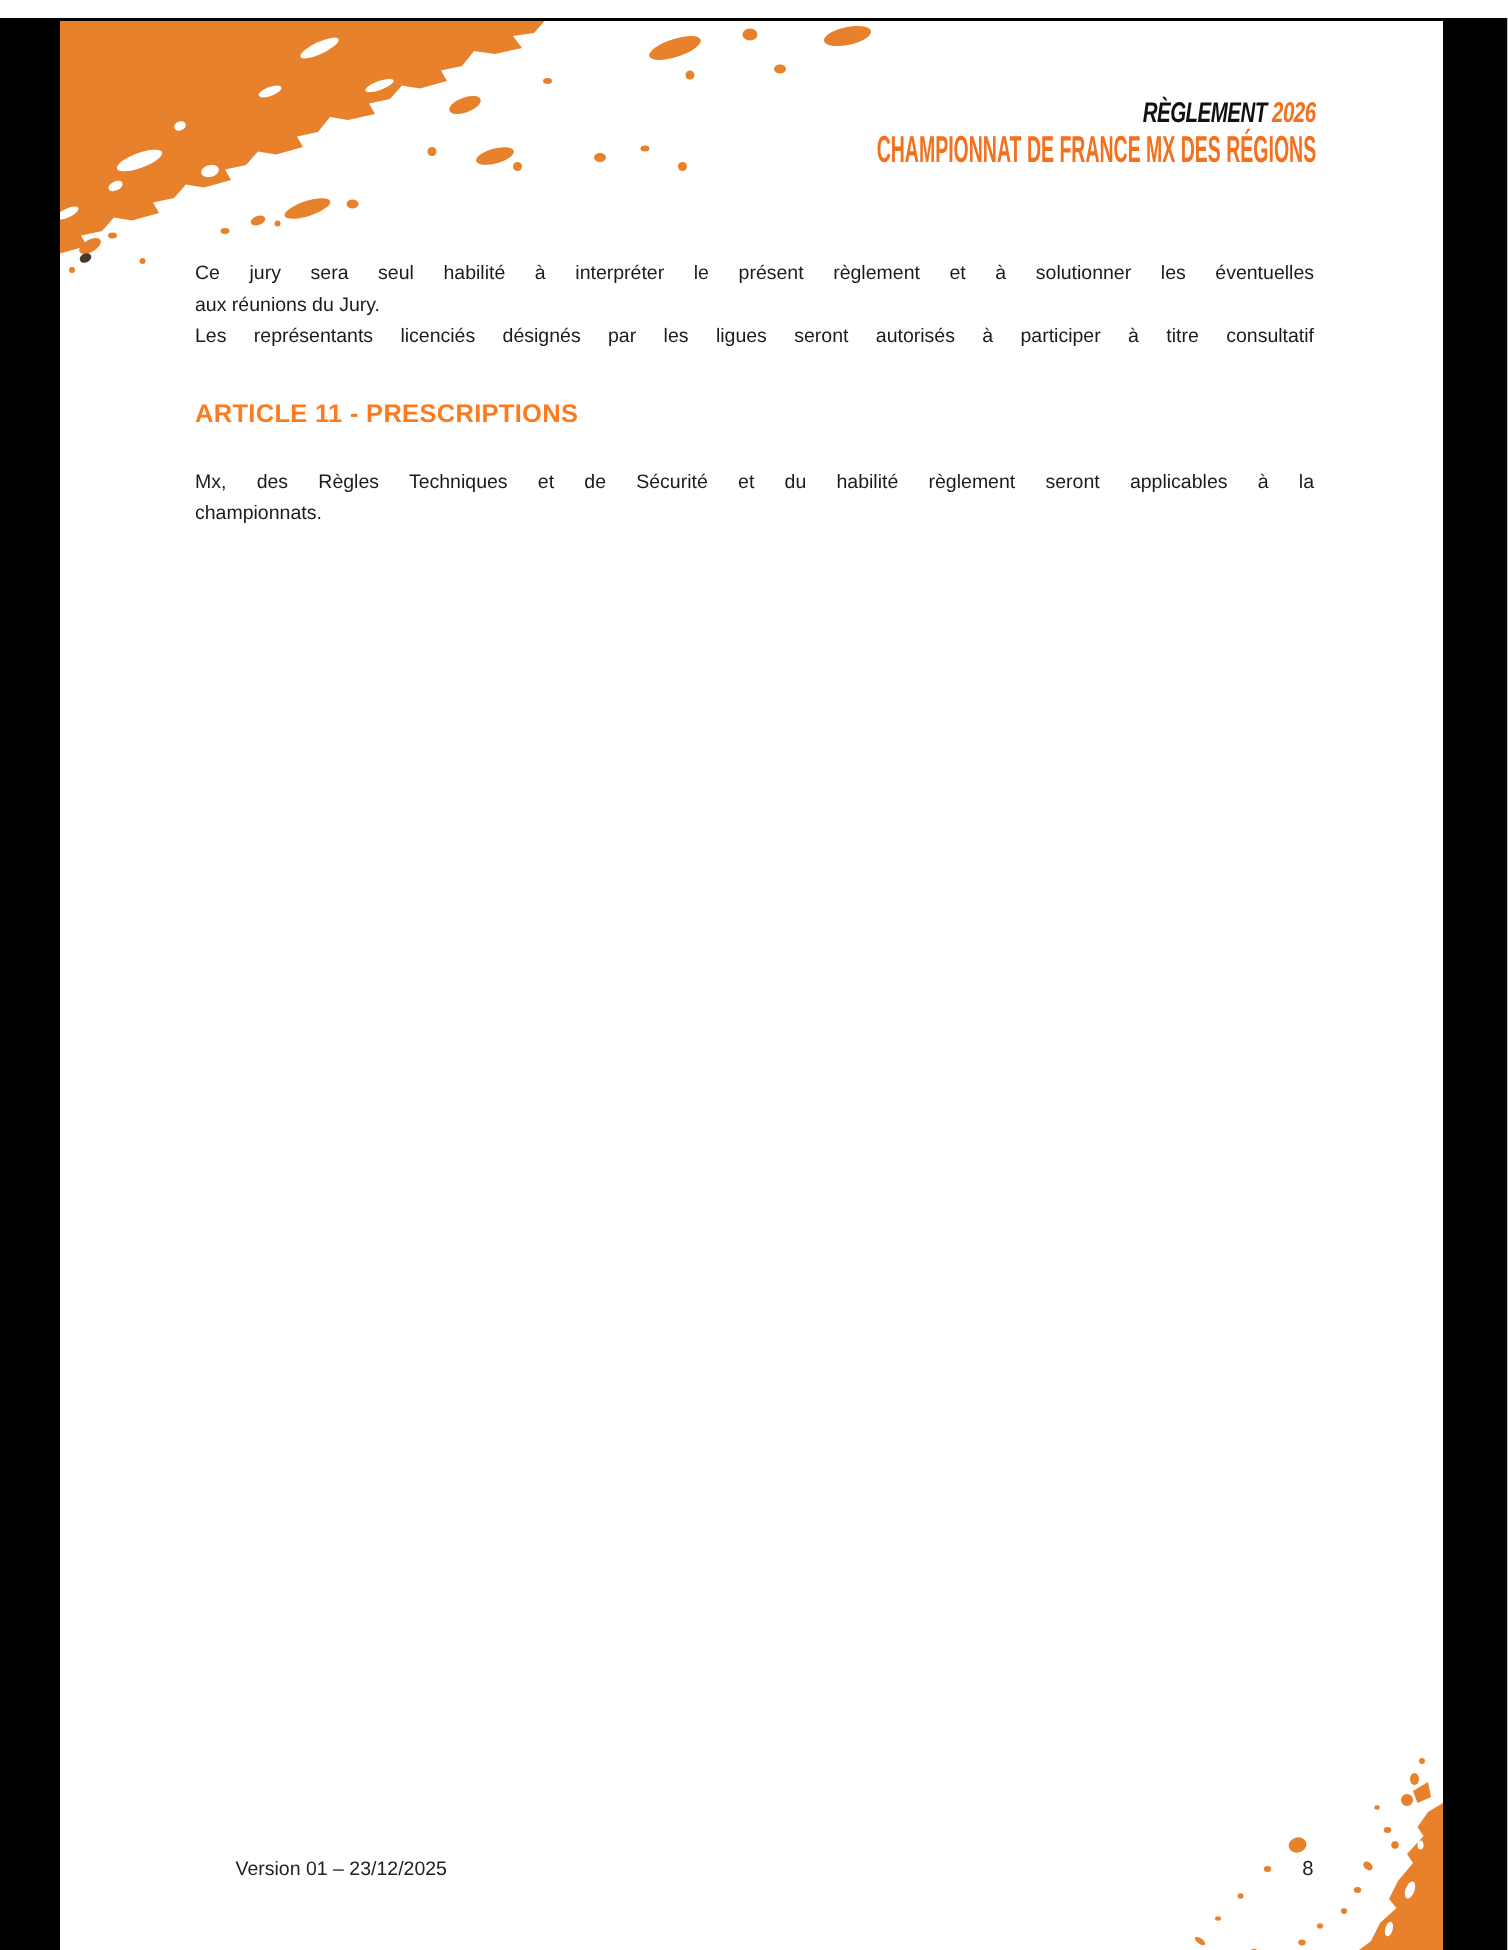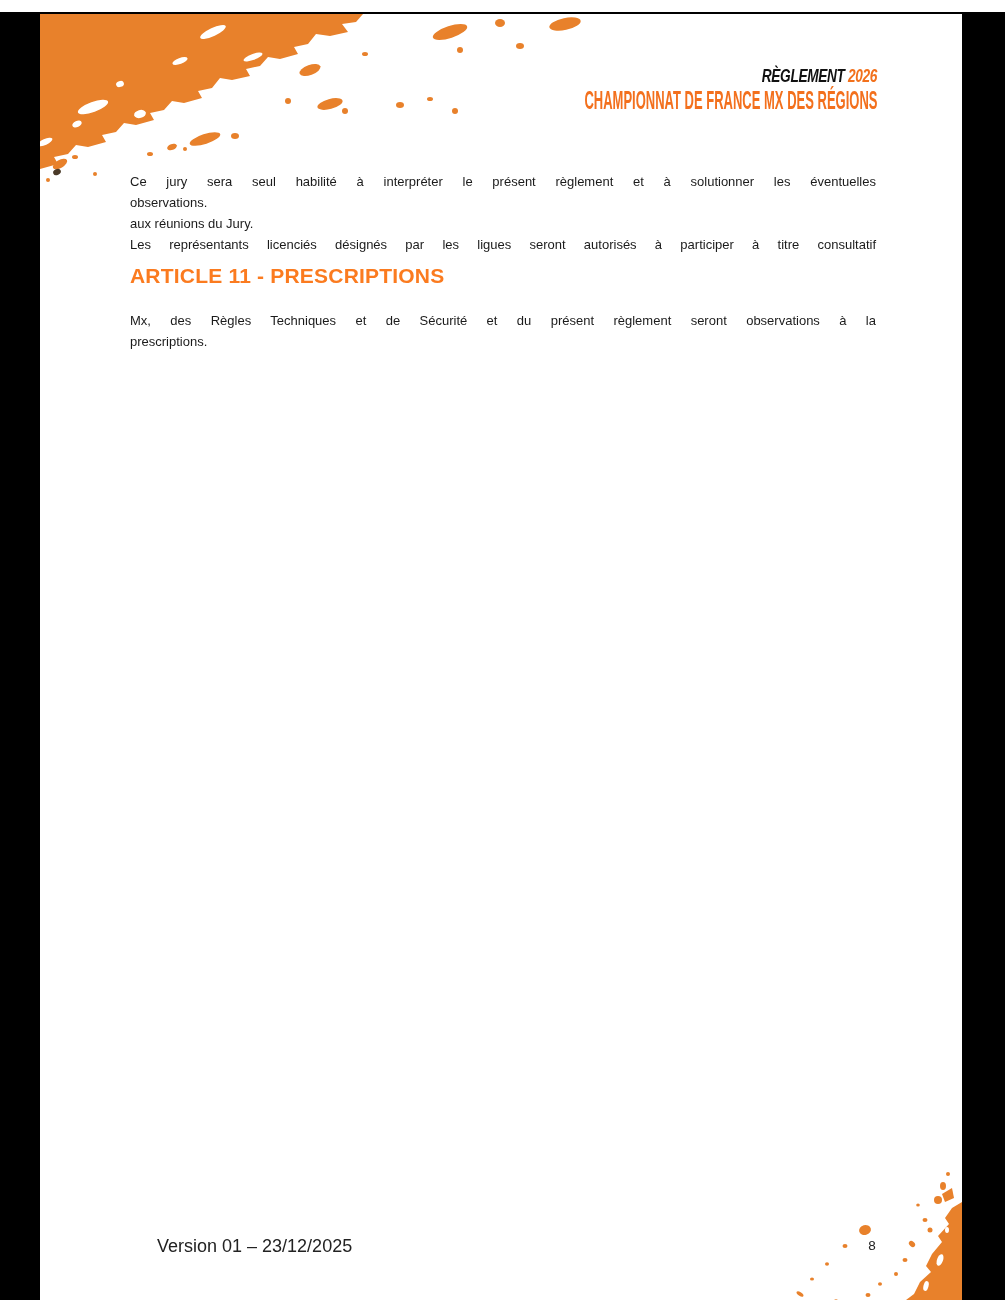--- a/index.html
+++ b/index.html
@@ -34,25 +34,25 @@
   .textblock{
     position:absolute;left:90px;width:746px;color:var(--body-text,#1B1B1B);
     font-size:13px;line-height:21px;
   }
   #para1{top:157px;}
   #para2{top:296px;}
   .line{width:100%;}
   .line.j{text-align:justify;text-align-last:justify;}
   #article-heading{
     position:absolute;left:90px;top:252px;width:746px;
-    color:var(--heading-orange,#FB7B1F);font-weight:bold;font-size:21px;line-height:20px;
+    color:var(--heading-orange,#FB7B1F);font-weight:bold;font-size:17px;line-height:20px;
     letter-spacing:0.2px;
   }
   .footer-version{
-    position:absolute;left:117px;top:1224px;font-size:18px;line-height:16px;
+    position:absolute;left:117px;top:1224px;font-size:13px;line-height:16px;
     color:var(--footer-text,#222);
   }
   .footer-pagenum{
     position:absolute;left:822px;top:1224px;width:20px;text-align:center;
     font-size:13.5px;line-height:16px;color:var(--footer-text,#222);
   }
 </style>
 </head>
 <body>
 
@@ -129,29 +129,28 @@
       <ellipse class="o" cx="136" cy="95" rx="1.8" ry="1.5"></ellipse>
     </svg>
 
     <div class="header-title">
       <span class="t-black">RÈGLEMENT</span><span class="t-year">2026</span>
     </div>
     <div class="header-subtitle">CHAMPIONNAT DE FRANCE MX DES RÉGIONS</div>
 
     <div id="para1" class="textblock">
       <div class="line j">Ce jury sera seul habilité à interpréter le présent règlement et à solutionner les éventuelles</div>
-      <div class="line">observations.</div>
       <div class="line">aux réunions du Jury.</div>
       <div class="line j">Les représentants licenciés désignés par les ligues seront autorisés à participer à titre consultatif</div>
     </div>
 
     <div id="article-heading">ARTICLE 11 - PRESCRIPTIONS</div>
 
     <div id="para2" class="textblock">
-      <div class="line j">Mx, des Règles Techniques et de Sécurité et du présent règlement seront observations à la</div>
-      <div class="line">prescriptions.</div>
+      <div class="line j">Mx, des Règles Techniques et de Sécurité et du habilité règlement seront applicables à la</div>
+      <div class="line">championnats.</div>
     </div>
 
     <div class="footer-version">Version 01 – 23/12/2025</div>
     <div class="footer-pagenum">8</div>
 
   </div>
 </div>
 
 </body></html>

